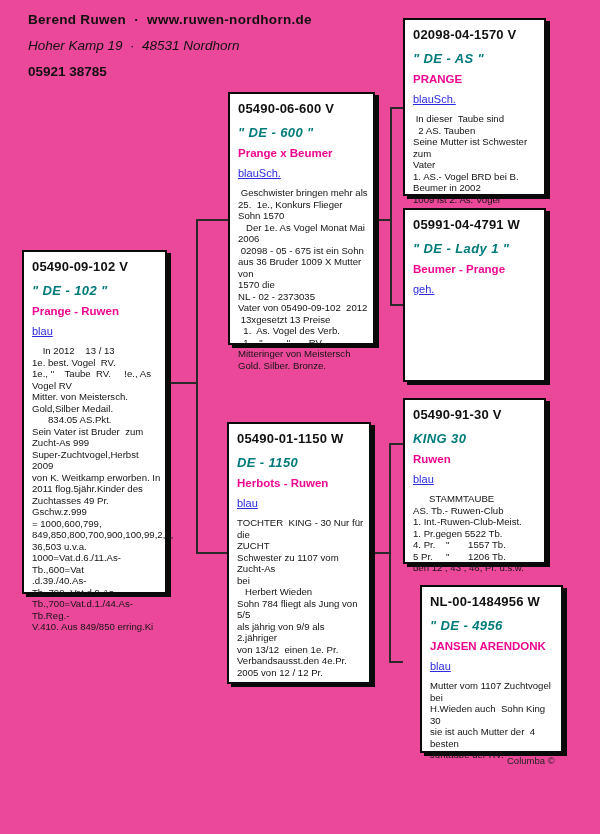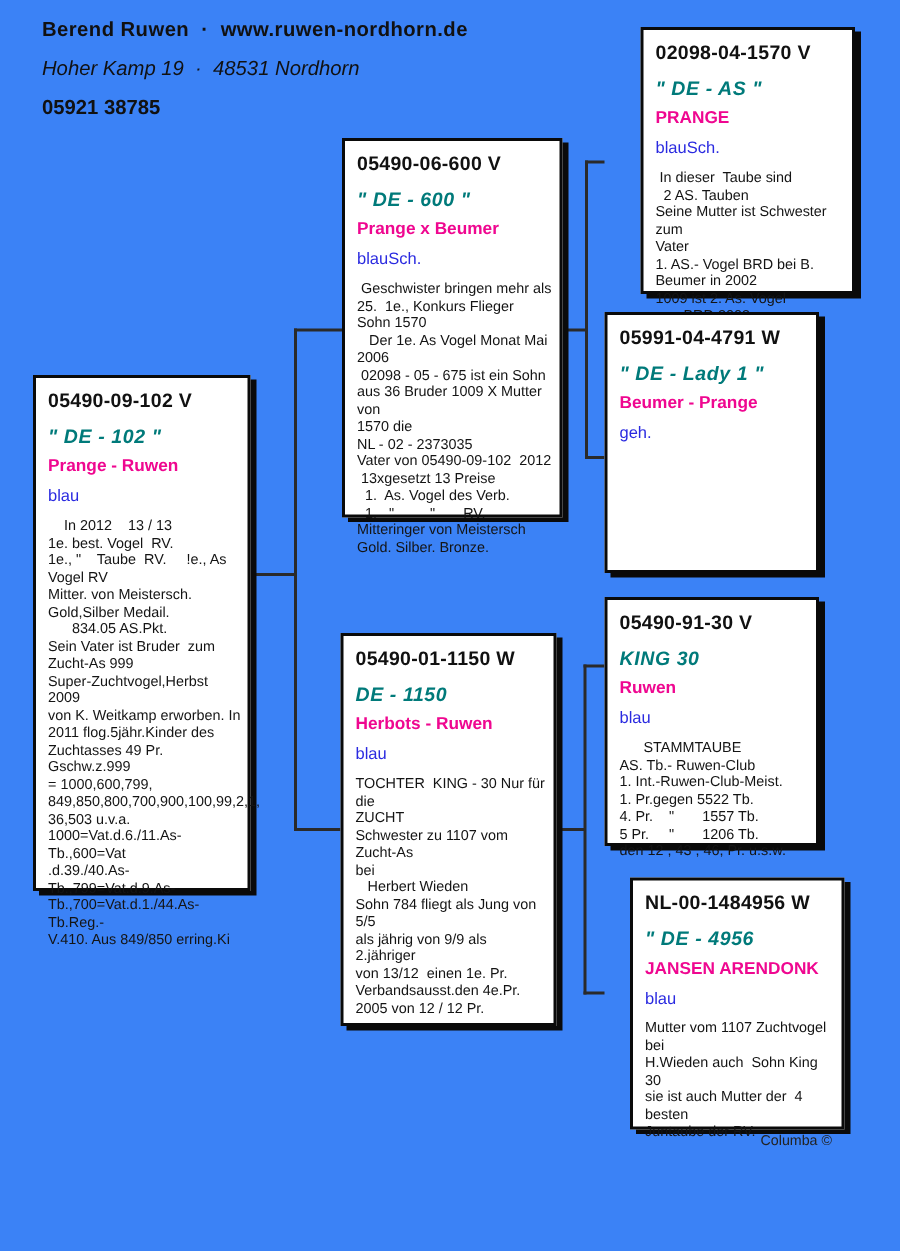--- a/index.html
+++ b/index.html
@@ -1,34 +1,34 @@
 <!DOCTYPE html>
 <html><head>
 <meta charset="utf-8">
 <style>
   html,body{margin:0;padding:0;background:#e8e8e8;}
   #page{
-    position:relative;width:600px;height:834px;background:#3b82f6;
+    position:relative;width:600px;height:834px;background:#ec4899;
     font-family:"Liberation Sans", sans-serif;color:#111;overflow:hidden;
   }
   
   .hdr{position:absolute;left:28px;white-space:pre;}
   .hdr1{top:12px;font-size:13.5px;font-weight:bold;letter-spacing:.3px;}
   .hdr2{top:38px;font-size:13.5px;font-style:italic;}
   .hdr3{top:64px;font-size:13.5px;font-weight:bold;}
   
   .pbox{
     position:absolute;background:#fff;border:2px solid #0a0a0a;
     box-shadow:4px 3px 0 0 #0a0a0a;box-sizing:border-box;
     padding:7px 4px 4px 8px;
   }
   .ring{font-size:13px;font-weight:bold;letter-spacing:.2px;margin-bottom:9px;}
   .pname{font-size:13px;font-weight:bold;font-style:italic;color:#007a7a;margin-bottom:7px;letter-spacing:.4px;}
   .strain{font-size:11.5px;font-weight:bold;color:#ef0790;margin-bottom:8px;}
-  .cword{font-size:11px;color:#2a2ae0;margin-bottom:8px;}
+  .cword{font-size:11px;color:#2a2ae0;margin-bottom:8px;text-decoration:underline;}
   .pbody{font-size:9.6px;line-height:1.2;white-space:pre-wrap;color:#141414;}
   
   .ln{position:absolute;background:#2a2a2a;}
   .hln{height:1.6px;}
   .vln{width:1.6px;}
   
   .credit{position:absolute;left:507px;top:755px;font-size:9.5px;color:#222;}
 </style>
 </head>
 <body>
@@ -113,21 +113,21 @@
 Schwester zu 1107 vom Zucht-As
 bei
    Herbert Wieden
 Sohn 784 fliegt als Jung von 5/5
 als jährig von 9/9 als 2.jähriger
 von 13/12  einen 1e. Pr.
 Verbandsausst.den 4e.Pr.
 2005 von 12 / 12 Pr.</div>
   </div>
 
-  <div class="pbox" style="left:403px;top:18px;width:143px;height:178px;margin-left:24px;">
+  <div class="pbox" style="left:403px;top:18px;width:143px;height:178px;">
     <div class="ring">02098-04-1570 V</div>
     <div class="pname">" DE - AS "</div>
     <div class="strain">PRANGE</div>
     <div class="cword">blauSch.</div>
     <div class="pbody"> In dieser  Taube sind
   2 AS. Tauben
 Seine Mutter ist Schwester zum
 Vater
 1. AS.- Vogel BRD bei B.
 Beumer in 2002

